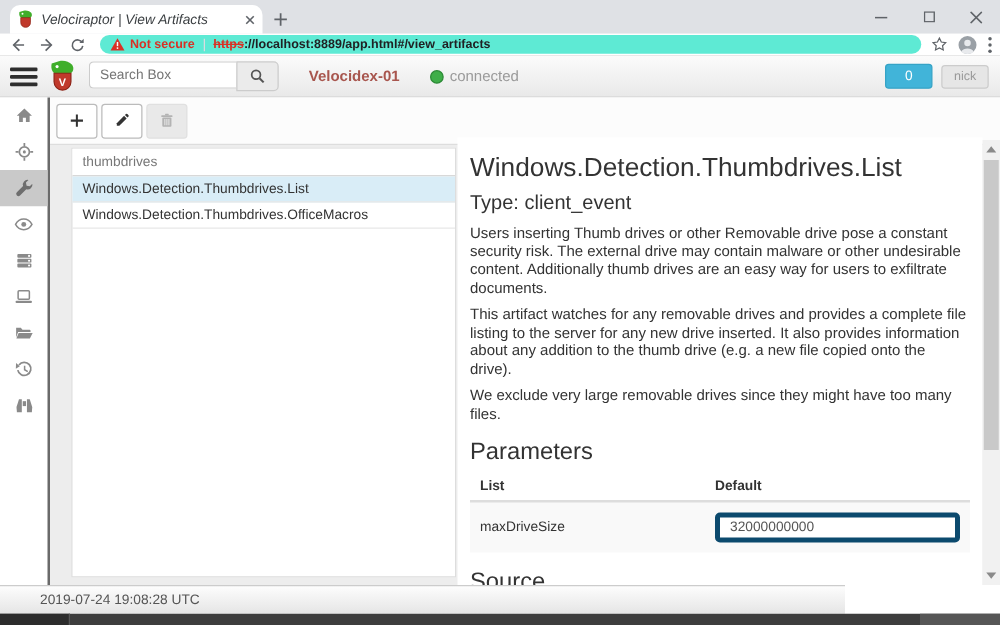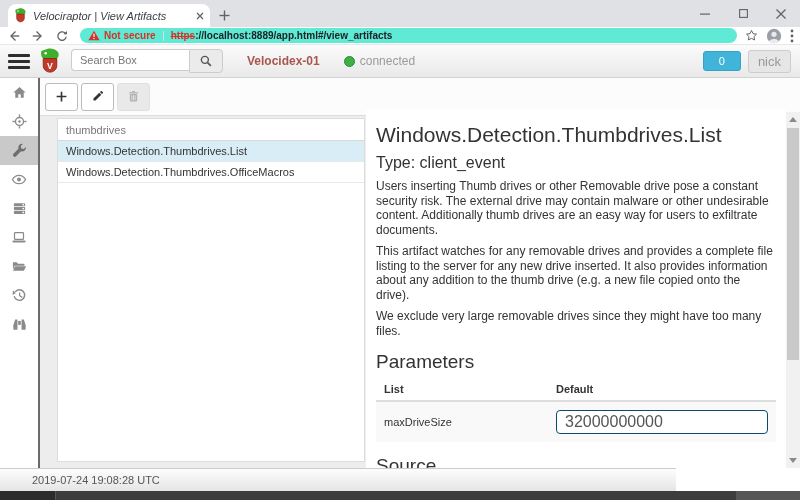--- a/index.html
+++ b/index.html
@@ -34,21 +34,21 @@
   .searchwrap input{width:118px;height:22px;border:1px solid #ccc;border-right:none;border-radius:4px 0 0 4px;
                     padding:0 8px;font-size:11px;color:#555;outline:none;box-sizing:border-box;}
   .searchbtn{width:32px;height:22px;background:#ebebeb;border:1px solid #ccc;border-radius:0 4px 4px 0;
              display:flex;align-items:center;justify-content:center;}
   .client-name{margin-left:24px;font-size:12px;font-weight:bold;color:#a8564e;}
   .conn-dot{width:9px;height:9px;border-radius:50%;background:#3fae49;border:1px solid #2c8a36;margin-left:24px;}
   .conn-text{margin-left:5px;font-size:12px;color:#9a9a9a;}
   .hdr-spacer{flex:1;}
   .notif-btn{background:#41b4d9;color:#fff;font-size:11px;border:1px solid #36a3c6;border-radius:3px;
              padding:3px 15px;margin-right:7px;}
-  .user-btn{background:#e6e6e6;color:#999;font-size:13px;border:1px solid #ccc;border-radius:3px;
+  .user-btn{background:#e6e6e6;color:#999;font-size:10px;border:1px solid #ccc;border-radius:3px;
             padding:3px 9px;margin-right:9px;}
 
   
   .sidebar{left:0;top:78px;bottom:32px;width:38px;background:#fff;border-right:2px solid #6a6a6a;box-sizing:content-box;}
   .side-item{width:38px;height:29px;display:flex;align-items:center;justify-content:center;cursor:pointer;}
   .side-item.active{background:#c9c9c9;}
   .side-item svg{display:block;}
 
   
   .content{left:40px;top:78px;right:0;bottom:32px;background:#ededed;}
@@ -67,22 +67,22 @@
   .art-item:nth-child(3){background:#f9f9f9;}
 
   .rightpanel{left:326px;top:32px;right:14px;bottom:0;background:#fff;padding:0 10px;box-sizing:border-box;overflow:hidden;}
   .art-title{font-size:21px;font-weight:400;color:#333;margin:13px 0 2px 0;}
   .type-line{font-size:16px;color:#333;margin:7px 0;}
   .rightpanel p{font-size:12px;color:#333;line-height:14.5px;margin:7px 0;}
   .sec-head{font-size:19px;font-weight:400;color:#333;margin:13px 0 5px 0;}
   .param-table{width:100%;border-collapse:collapse;}
   .param-table th{text-align:left;font-size:11px;color:#333;padding:5px 8px;border-bottom:2px solid #ddd;}
   .param-table td{background:#f9f9f9;padding:8px;font-size:11px;color:#333;border-top:1px solid #eee;}
-  .param-table td input{width:212px;height:24px;border:1px solid #0c4a6e;border-radius:4px;padding:0 8px;
-                        font-size:16px;color:#555;box-sizing:border-box;outline:none;}
+  .param-table td input{width:196px;height:24px;border:4px solid #0c4a6e;border-radius:4px;padding:0 8px;
+                        font-size:11px;color:#555;box-sizing:border-box;outline:none;}
   .col-name{width:48%;}
 
   
   .scrollbar{right:0;top:34px;bottom:0;width:14px;background:#f1f1f1;}
   .sb-arrow{position:absolute;left:3px;width:0;height:0;border-left:4px solid transparent;border-right:4px solid transparent;}
   .sb-up{top:5px;border-bottom:5px solid #8a8a8a;}
   .sb-down{bottom:5px;border-top:5px solid #8a8a8a;}
   .sb-thumb{position:absolute;left:1px;top:16px;width:12px;height:232px;background:#c9c9c9;}
 
   

